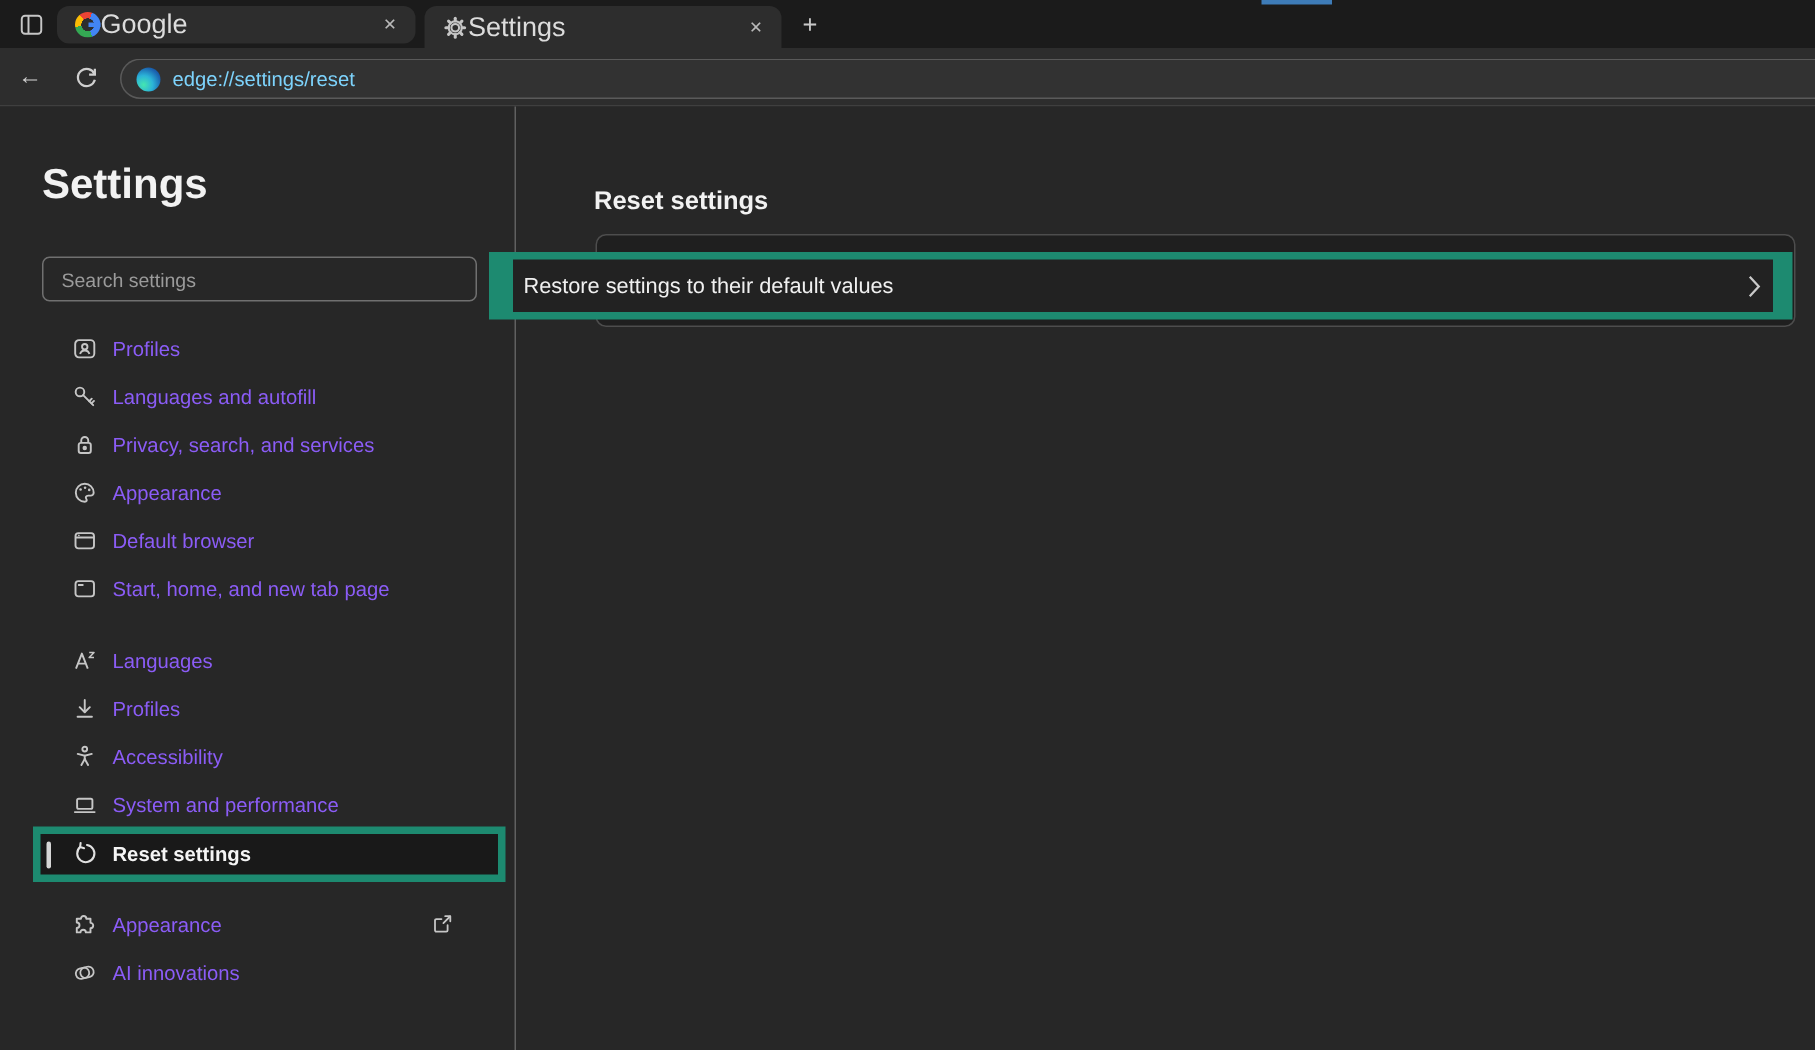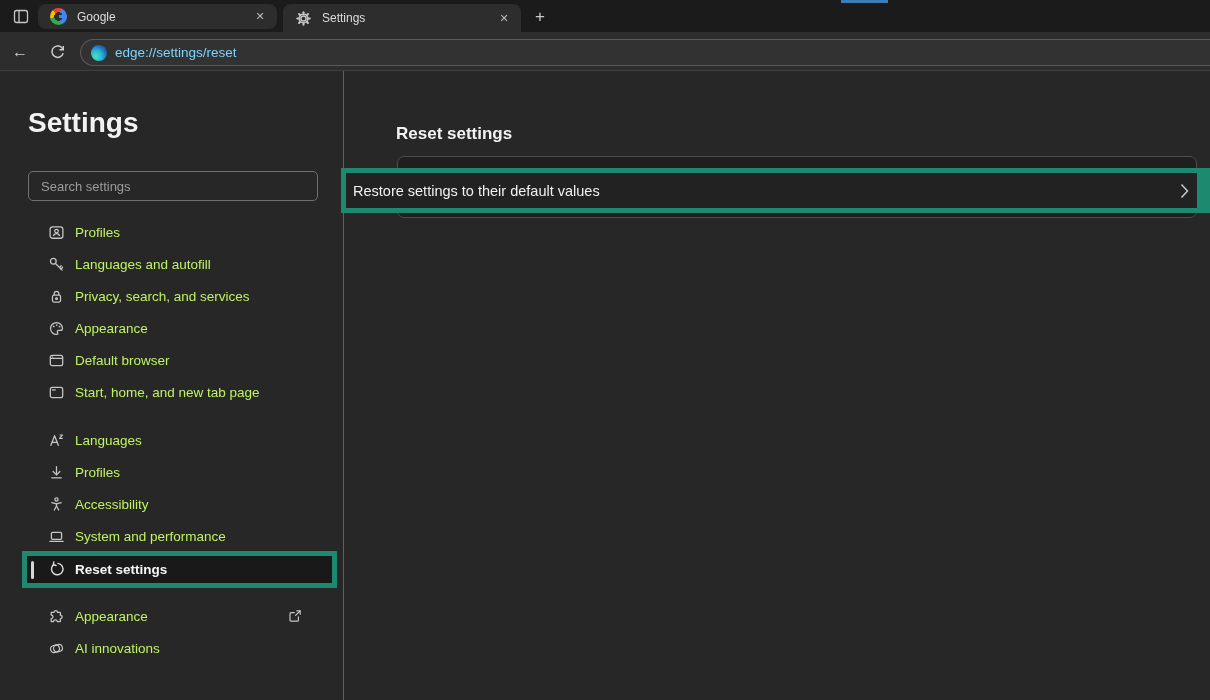--- a/index.html
+++ b/index.html
@@ -9,21 +9,21 @@
 
   
   .tabbar { position:absolute; left:0; top:0; width:1210px; height:32px; background:#1b1b1b; }
   .tab-actions { position:absolute; left:10px; top:6px; width:22px; height:20px;
                  display:flex; align-items:center; justify-content:center; }
   .tab { position:absolute; top:4px; height:26px; background:#2d2d2d;
          border-radius:8px 8px 0 0; display:flex; align-items:center; }
   .tab.inactive { left:38px; width:239px; height:25px; border-radius:8px; }
   .tab.active   { left:283px; width:238px; height:28px; }
   .tab .favicon { width:17px; height:17px; margin-left:12px; flex:0 0 auto; }
-  .tab .tab-title { margin-left:10px; font-size:12px; color:#dcdcdc; flex:1 1 auto;
+  .tab .tab-title { margin-left:0; font-size:18px; color:#dcdcdc; flex:1 1 auto;
                     white-space:nowrap; overflow:hidden; }
   .tab .tab-close { width:18px; height:18px; margin-right:8px; color:#b9b9b9; font-size:11px;
                     display:flex; align-items:center; justify-content:center; border-radius:4px; }
   .gicon { width:17px; height:17px; border-radius:50%; position:relative;
            background:
              radial-gradient(circle at 50% 50%, #2d2d2d 0 35%, rgba(0,0,0,0) 36%),
              conic-gradient(#ea4335 0 20deg, #4285f4 20deg 160deg, #34a853 160deg 260deg,
                             #fbbc05 260deg 320deg, #ea4335 320deg 360deg); }
   .gicon::after { content:""; position:absolute; right:0; top:7px; width:8px; height:3px; background:#4285f4; }
   .newtab-btn { position:absolute; left:528px; top:5px; width:24px; height:24px; color:#c8c8c8;
@@ -51,40 +51,40 @@
   
   .side-title { position:absolute; left:28px; top:36px; font-size:28px; font-weight:700; color:#f2f2f2; }
   .search-box { position:absolute; left:28px; top:100px; width:290px; height:30px; background:transparent;
                 border:1px solid #707070; border-radius:5px; color:#d8d8d8; font-size:13px;
                 padding:11px 12px; font-family:"Liberation Sans", sans-serif; outline:none; }
   .search-box::placeholder { color:#9b9b9b; }
   .nav { position:absolute; left:0; top:145px; width:343px; }
   .nav-group { margin-bottom:16px; }
   .nav-item { position:relative; height:32px; display:flex; align-items:center; padding-left:48px; }
   .nav-item .nicon { width:17px; height:17px; color:#c6c6c6; flex:0 0 auto; }
-  .nav-item .nlabel { margin-left:10px; font-size:13.5px; color:#bef264; white-space:nowrap; }
+  .nav-item .nlabel { margin-left:10px; font-size:13.5px; color:#8b5cf6; white-space:nowrap; }
   .nav-item .ext-icon { position:absolute; right:40px; color:#c6c6c6; width:16px; height:16px; }
   .nav-item.placeholder { visibility:hidden; }
 
   
   .ann-side { position:absolute; left:22px; top:480px; width:315px; height:37px;
               background:#1d8a70; padding:5px; }
   .ann-side-row { position:relative; width:100%; height:100%; background:#191919;
                   display:flex; align-items:center; }
   .sel-indicator { position:absolute; left:4px; top:50%; transform:translateY(-50%);
                    width:3px; height:18px; border-radius:2px; background:#d6d6d6; }
   .ann-side-row .nicon { width:17px; height:17px; color:#e0e0e0; margin-left:21px; flex:0 0 auto; }
   .ann-side-row .nlabel { margin-left:10px; font-size:13.5px; font-weight:700; color:#f5f5f5; }
 
   
   .main-heading { position:absolute; left:396px; top:53px; font-size:17px; font-weight:700; color:#f2f2f2; }
   .reset-card { position:absolute; left:397px; top:85px; width:800px; height:62px;
                 background:#1f1f1f; border:1px solid #4d4d4d; border-radius:7px; }
-  .ann-main { position:absolute; left:341px; top:97px; width:869px; height:45px;
-              background:#1d8a70; padding:5px 13px 5px 5px; }
+  .ann-main { position:absolute; left:326px; top:97px; width:869px; height:45px;
+              background:#1d8a70; padding:5px 13px 5px 16px; }
   .ann-main-row { position:relative; width:100%; height:100%; background:#222222;
                   display:flex; align-items:center; }
   .ann-main-row .rlabel { padding-left:7px; font-size:14.5px; color:#f0f0f0; }
   .ann-main-row .chev { position:absolute; right:8px; top:50%; transform:translateY(-50%);
                         color:#c9c9c9; }
 </style>
 </head>
 <body>
 
 <div class="tabbar">

